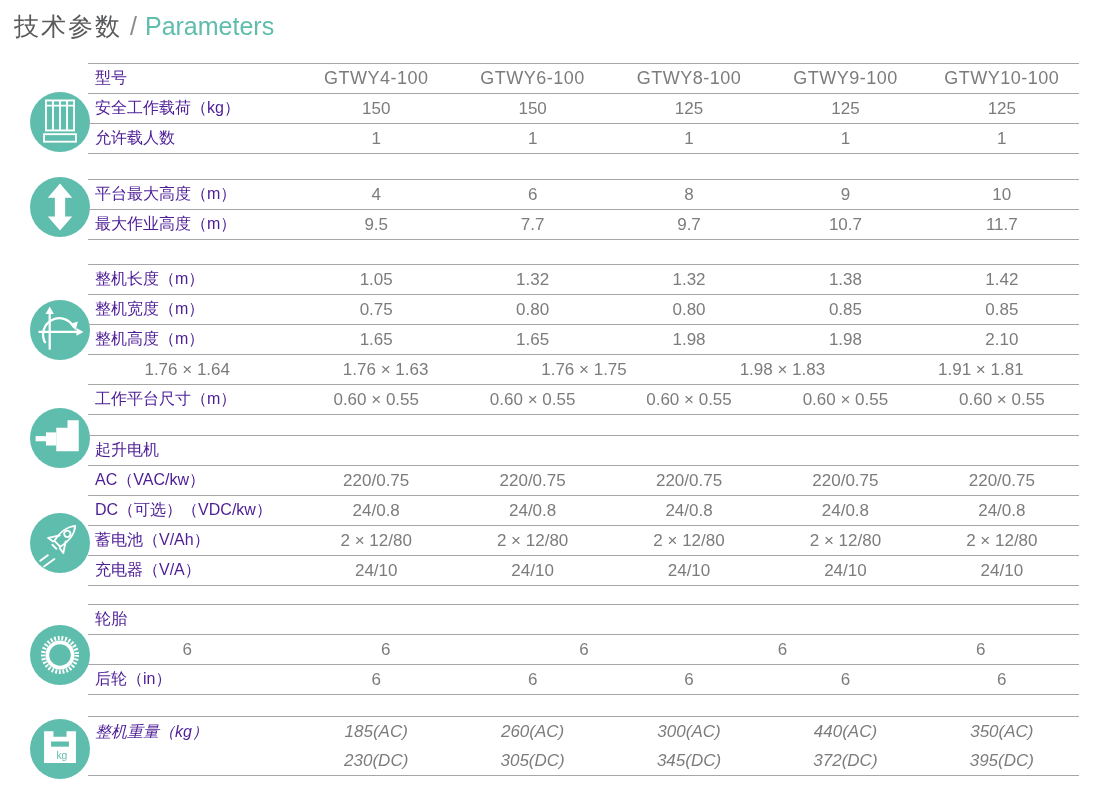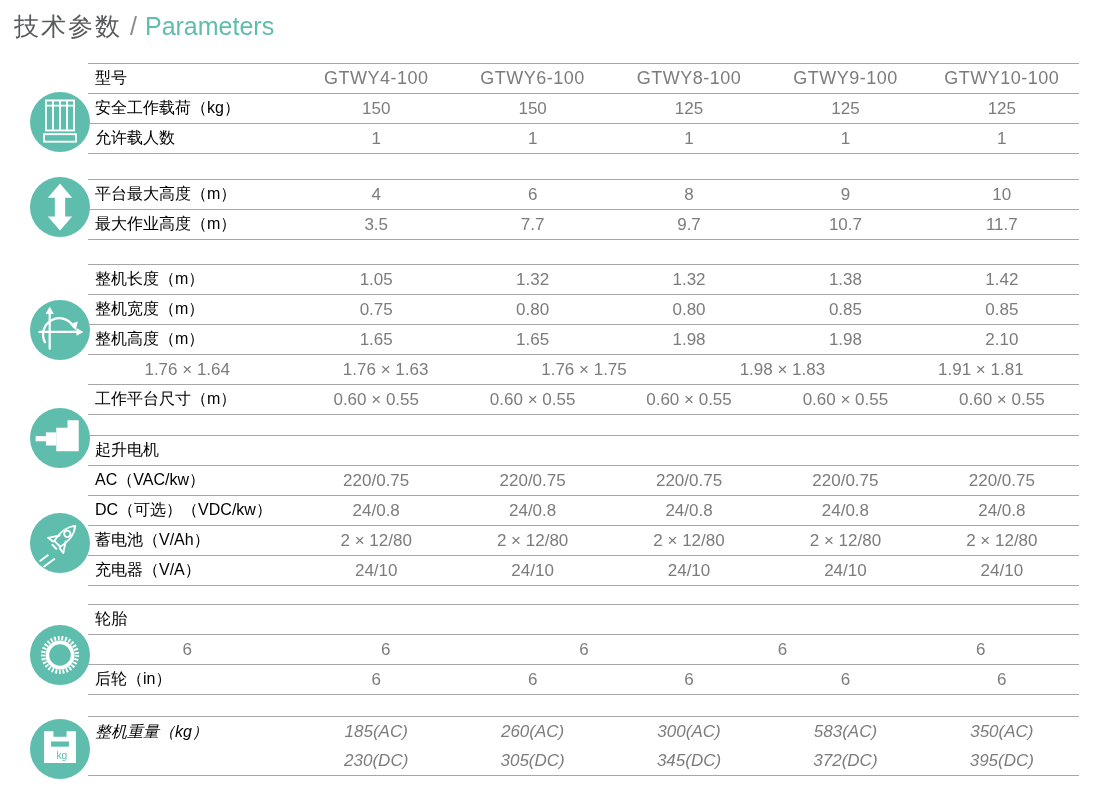--- a/index.html
+++ b/index.html
@@ -23,21 +23,21 @@
         background:var(--accent);}
   .icon svg{position:absolute;inset:0;width:100%;height:100%;}
   .i1{top:92px}.i2{top:177px}.i3{top:300px}.i4{top:408px}
   .i5{top:513px}.i6{top:625px}.i7{top:719px}
 
   
   .group{position:absolute;left:88px;width:992px;border-top:1px solid var(--line);}
   .g1{top:63px}.g2{top:179px}.g3{top:264px}.g4{top:435px}.g5{top:604px}.g6{top:716px}
   .row{display:flex;height:29px;align-items:center;border-bottom:1px solid var(--line);
        color:var(--txt);font-size:17px;}
-  .lbl{width:203px;padding-left:7px;font-size:16px;color:#000000;white-space:nowrap;overflow:visible;}
+  .lbl{width:203px;padding-left:7px;font-size:16px;color:#4c1d95;white-space:nowrap;overflow:visible;}
   .lbl.span-all{flex:1;}
   .val{flex:1;text-align:center;}
   .row.header-row .val{font-size:18px;letter-spacing:.5px;}
   .row.tall{height:58px;align-items:flex-start;font-style:italic;}
   .row.tall .lbl{line-height:29px;}
   .row.tall .val .line{line-height:29px;}
 </style>
 </head>
 <body>
 
@@ -148,21 +148,21 @@
         <div class="row">
           <div class="lbl">平台最大高度（m）</div>
           <div class="val">4</div>
           <div class="val">6</div>
           <div class="val">8</div>
           <div class="val">9</div>
           <div class="val">10</div>
         </div>
         <div class="row">
           <div class="lbl">最大作业高度（m）</div>
-          <div class="val">3.5</div>
+          <div class="val">9.5</div>
           <div class="val">7.7</div>
           <div class="val">9.7</div>
           <div class="val">10.7</div>
           <div class="val">11.7</div>
         </div>
       </div>
       <div class="group g3">
         <div class="row">
           <div class="lbl">整机长度（m）</div>
           <div class="val">1.05</div>
@@ -269,21 +269,21 @@
           </div>
           <div class="val">
             <div class="line">260(AC)</div>
             <div class="line">305(DC)</div>
           </div>
           <div class="val">
             <div class="line">300(AC)</div>
             <div class="line">345(DC)</div>
           </div>
           <div class="val">
-            <div class="line">583(AC)</div>
+            <div class="line">440(AC)</div>
             <div class="line">372(DC)</div>
           </div>
           <div class="val">
             <div class="line">350(AC)</div>
             <div class="line">395(DC)</div>
           </div>
         </div>
       </div>
     </div>
 

